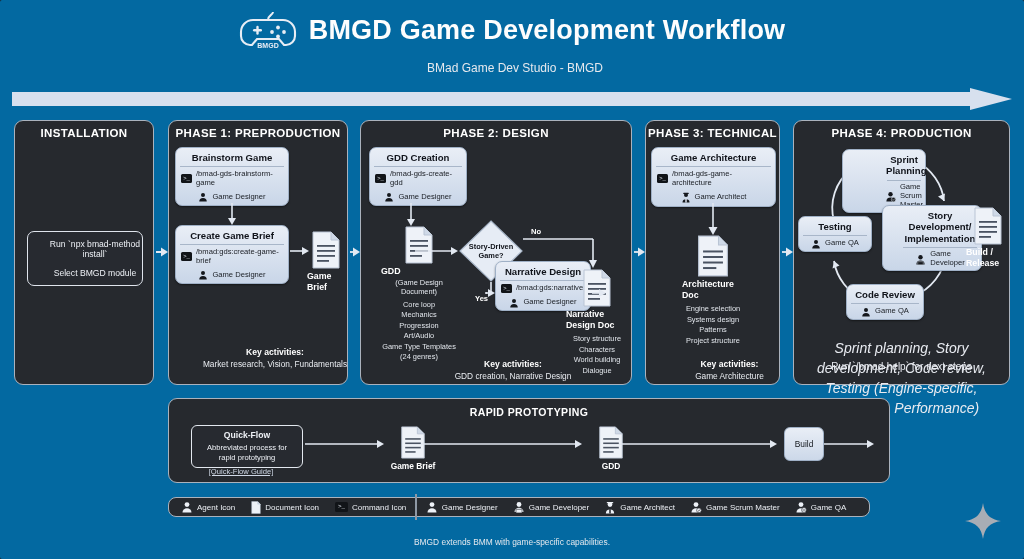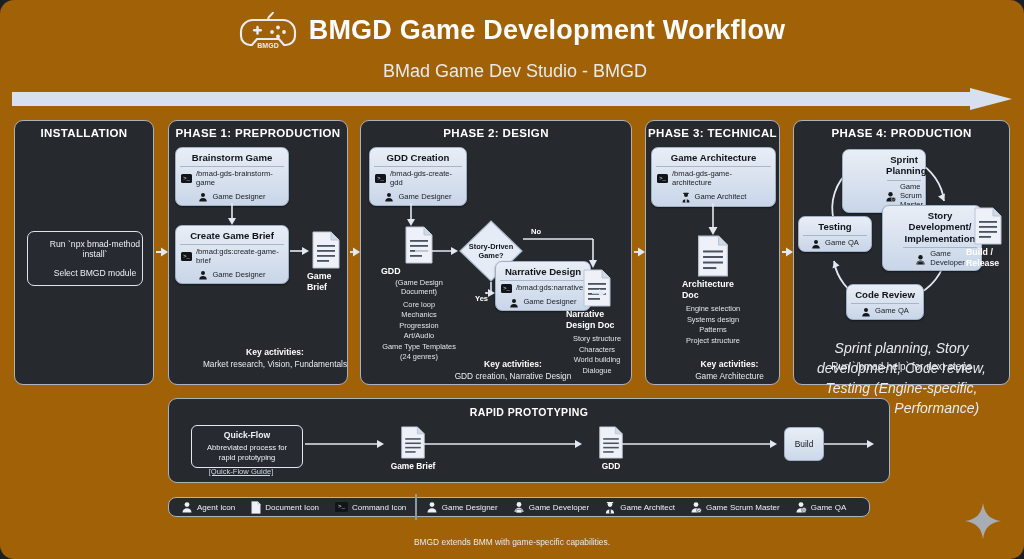--- a/index.html
+++ b/index.html
@@ -5,33 +5,33 @@
   * { box-sizing: border-box; margin: 0; padding: 0; }
   html, body {
     width: 1024px; height: 559px;
     background: #1c1f24;
     font-family: "Liberation Sans", sans-serif;
     overflow: hidden;
   }
   #root {
     position: relative;
     width: 1024px; height: 559px;
-    background: #a16207;
-    border-radius: 14px;
+    background: #0369a1;
+    border-radius: 2px;
     overflow: hidden;
   }
 
   
   .header { position:absolute; top:8px; left:0; width:1024px; text-align:center; }
   .title-row { display:flex; align-items:center; justify-content:center; gap:12px; }
   .gamepad { width:58px; height:44px; flex:none; }
   .main-title {
     font-size:27px; font-weight:bold; color:#fdfdfd; letter-spacing:.2px;
   }
-  .subtitle { margin-top:9px; font-size:18px; color:#e6e9ee;margin-left:6px; }
+  .subtitle { margin-top:9px; font-size:12px; color:#e6e9ee;margin-left:6px; }
 
   
   .top-arrow { position:absolute; left:12px; top:88px; width:1000px; height:22px; }
 
   
   .panel {
     position:absolute;
     background:#26292e;
     border:1.6px solid #aab2bd;
     border-radius:9px;

